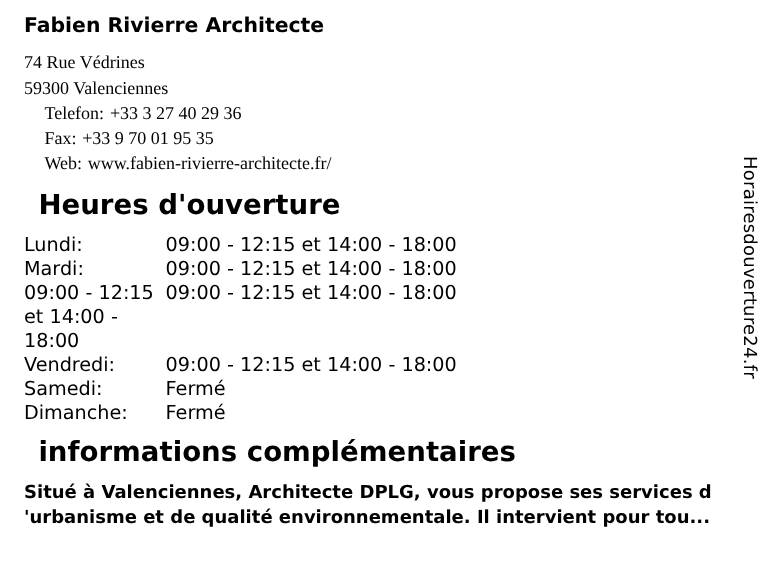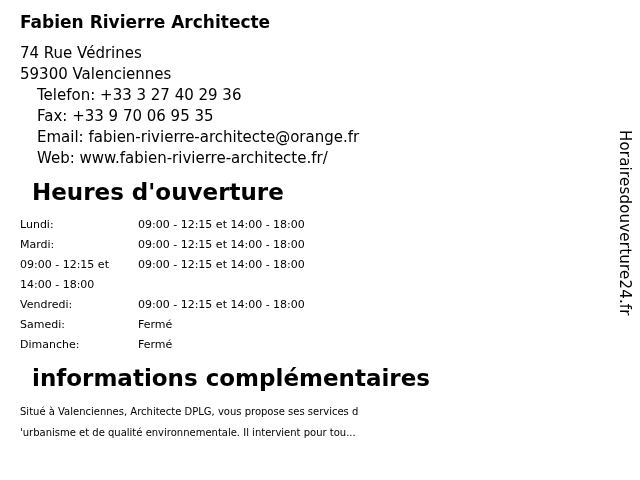--- a/index.html
+++ b/index.html
@@ -21,50 +21,52 @@
   h1.page-title {
     font-size: 17px;
     font-weight: bold;
     margin: 0 0 11px 0;
     line-height: 1.2;
     letter-spacing: 0px;
   }
   .contact {
     font-size: 15px;
     line-height: 21px;
+    font-family: Liberation Serif, serif;
   }
   .contact-row .label {
     margin-right: 0.32em;
     margin-left: 17px;
   }
   h2.section-heading {
     font-size: 23px;
     font-weight: bold;
     margin: 12px;
     line-height: 22px;
   }
   .hours-heading {
     margin-top: 15px;
   }
   .hours-table {
     margin-top: 10px;
     display: grid;
     grid-template-columns: 118px 1fr;
-    font-size: 11px;
+    font-size: 16px;
     line-height: 20px;
     row-gap: 0;
   }
   .info-heading {
     margin-top: 26px;
   }
   .info-text {
     margin-top: 9px;
-    font-size: 10px;
+    font-size: 15px;
     line-height: 21px;
     white-space: pre-line;
+    font-weight: bold;
   }
   .watermark {
     position: absolute;
     top: 130px;
     right: 6px;
     writing-mode: vertical-rl;
     font-size: 15px;
     color: #000000;
     letter-spacing: 0.2px;
   }
@@ -80,24 +82,21 @@
     <div class="contact-row">
       <span class="value">74 Rue Védrines</span>
     </div>
     <div class="contact-row">
       <span class="value">59300 Valenciennes</span>
     </div>
     <div class="contact-row">
       <span class="label">Telefon:</span><span class="value">+33 3 27 40 29 36</span>
     </div>
     <div class="contact-row">
-      <span class="label">Fax:</span><span class="value">+33 9 70 06 95 35</span>
-    </div>
-    <div class="contact-row">
-      <span class="label">Email:</span><span class="value">fabien-rivierre-architecte@orange.fr</span>
+      <span class="label">Fax:</span><span class="value">+33 9 70 01 95 35</span>
     </div>
     <div class="contact-row">
       <span class="label">Web:</span><span class="value">www.fabien-rivierre-architecte.fr/</span>
     </div>
   </div>
 
   <h2 class="section-heading hours-heading">Heures d'ouverture</h2>
 
   <div class="hours-table">
     <span>Lundi:</span>

